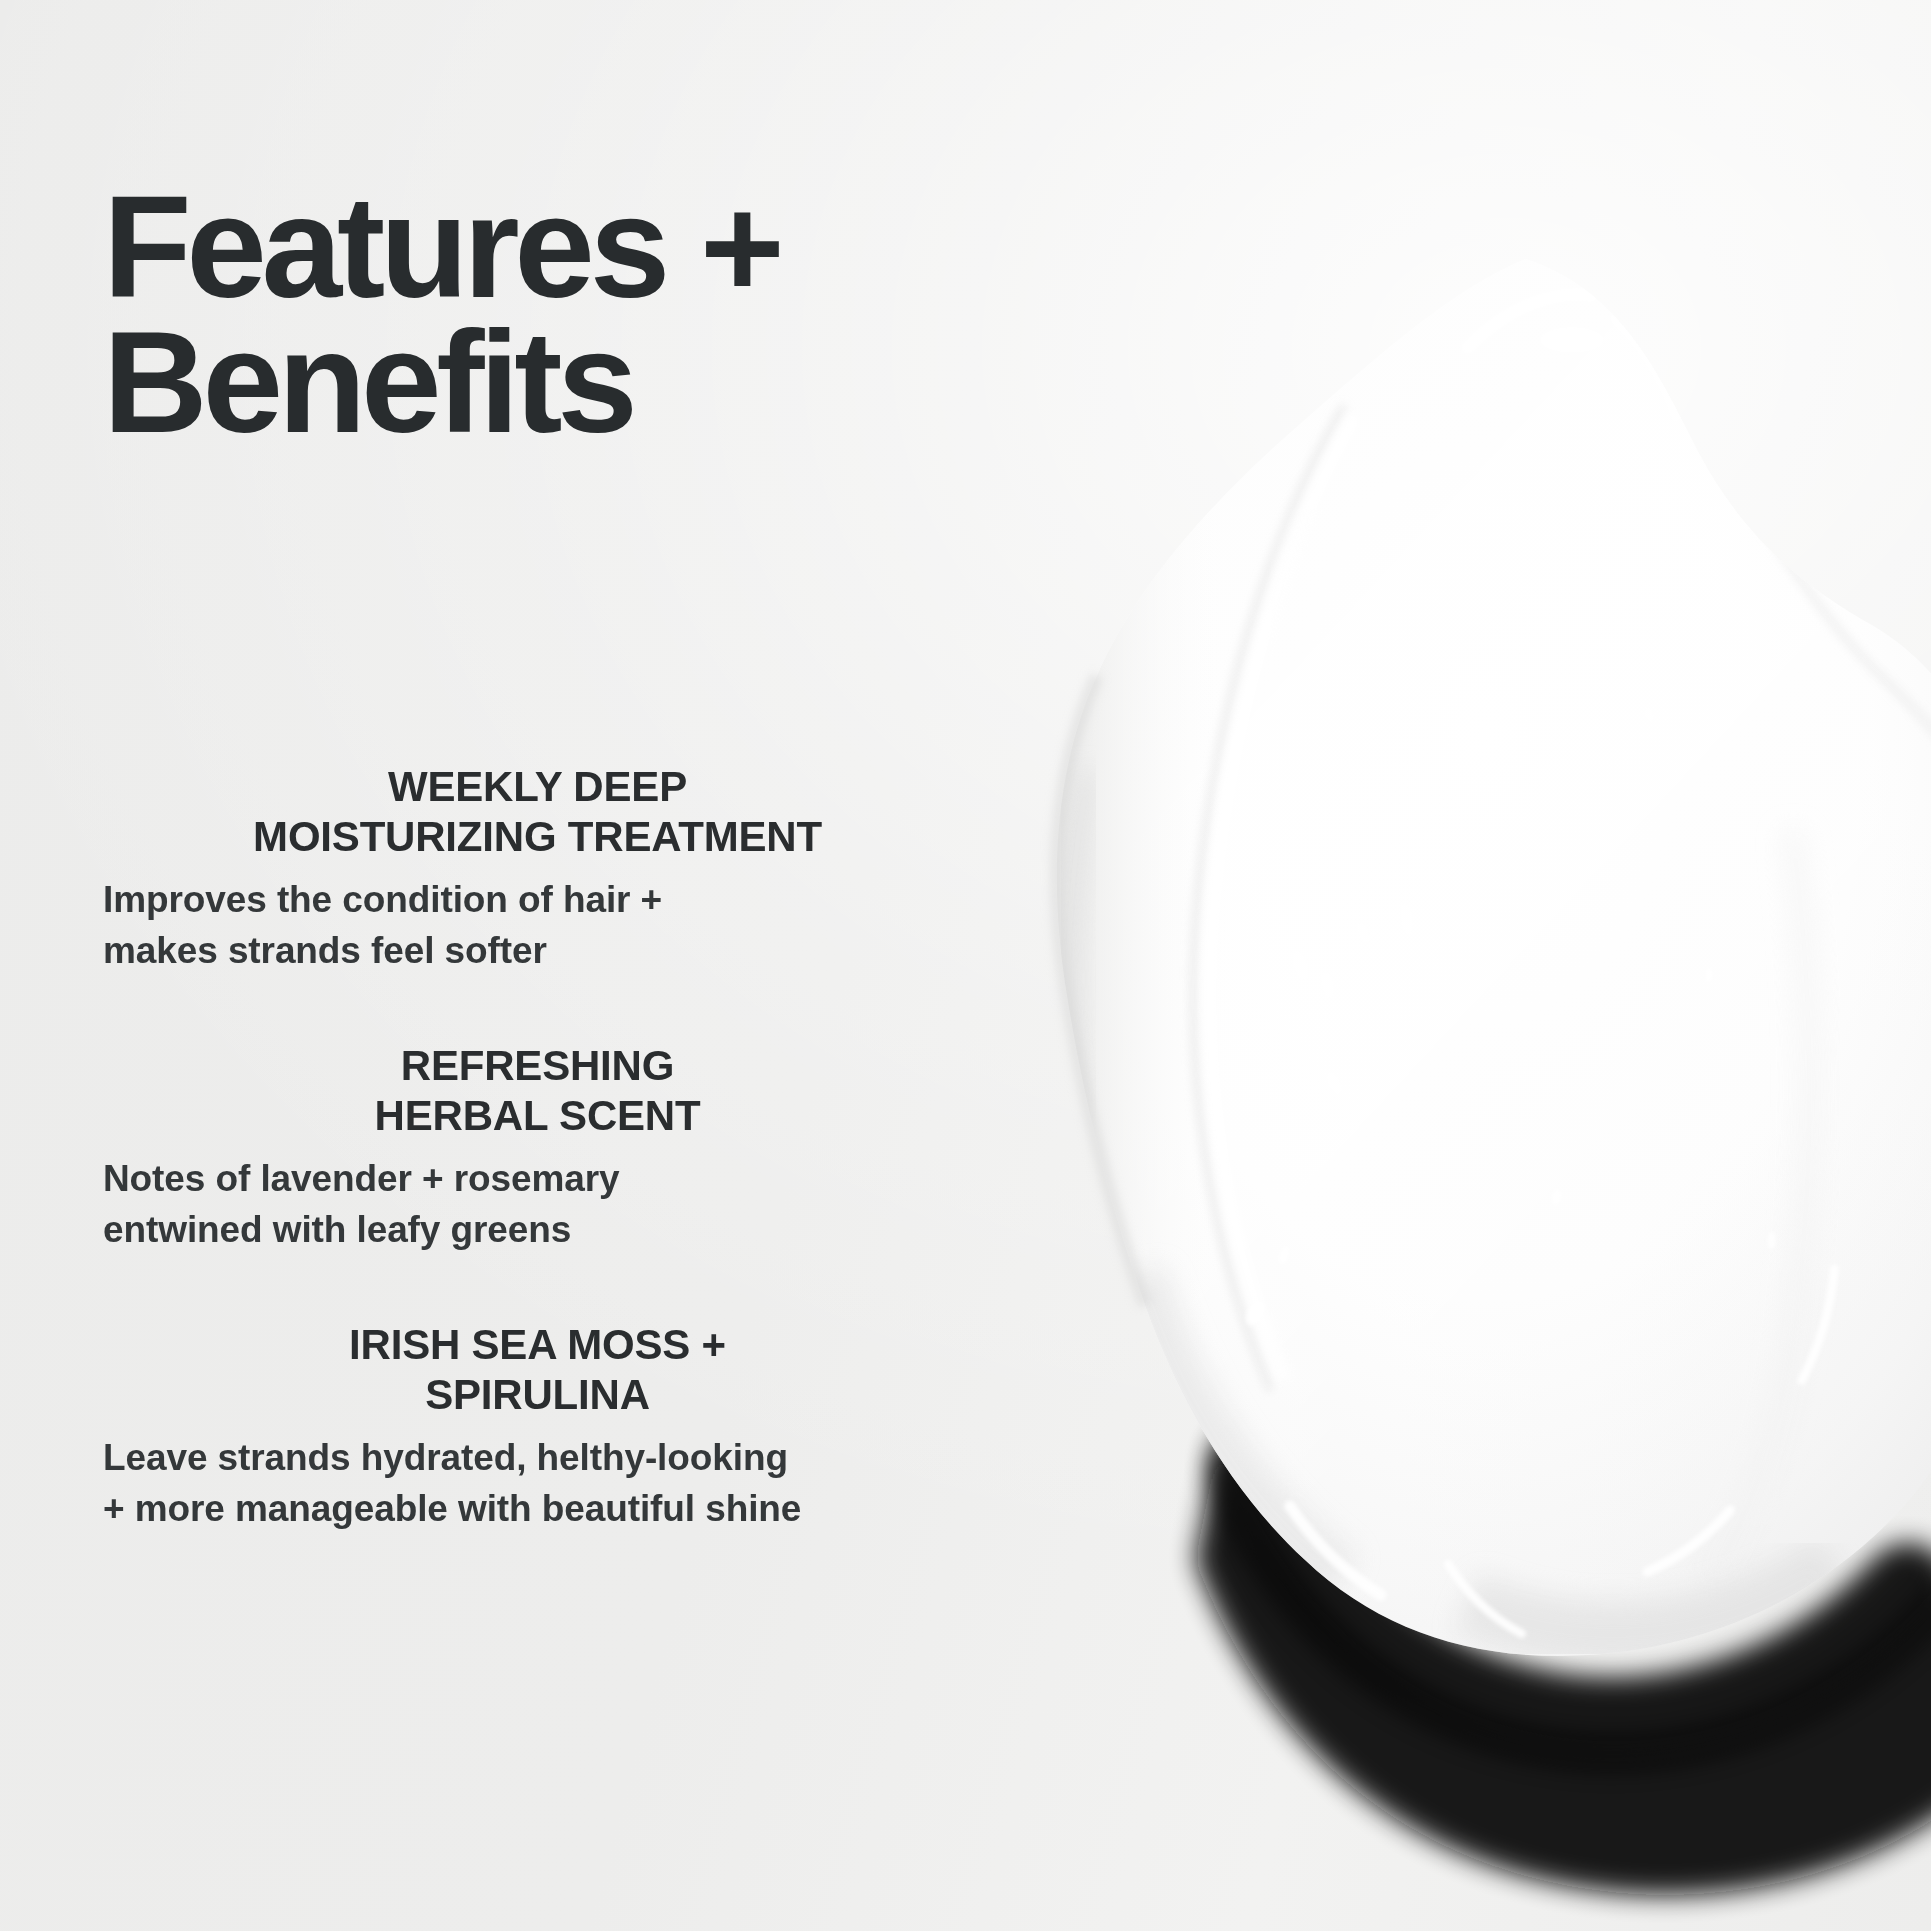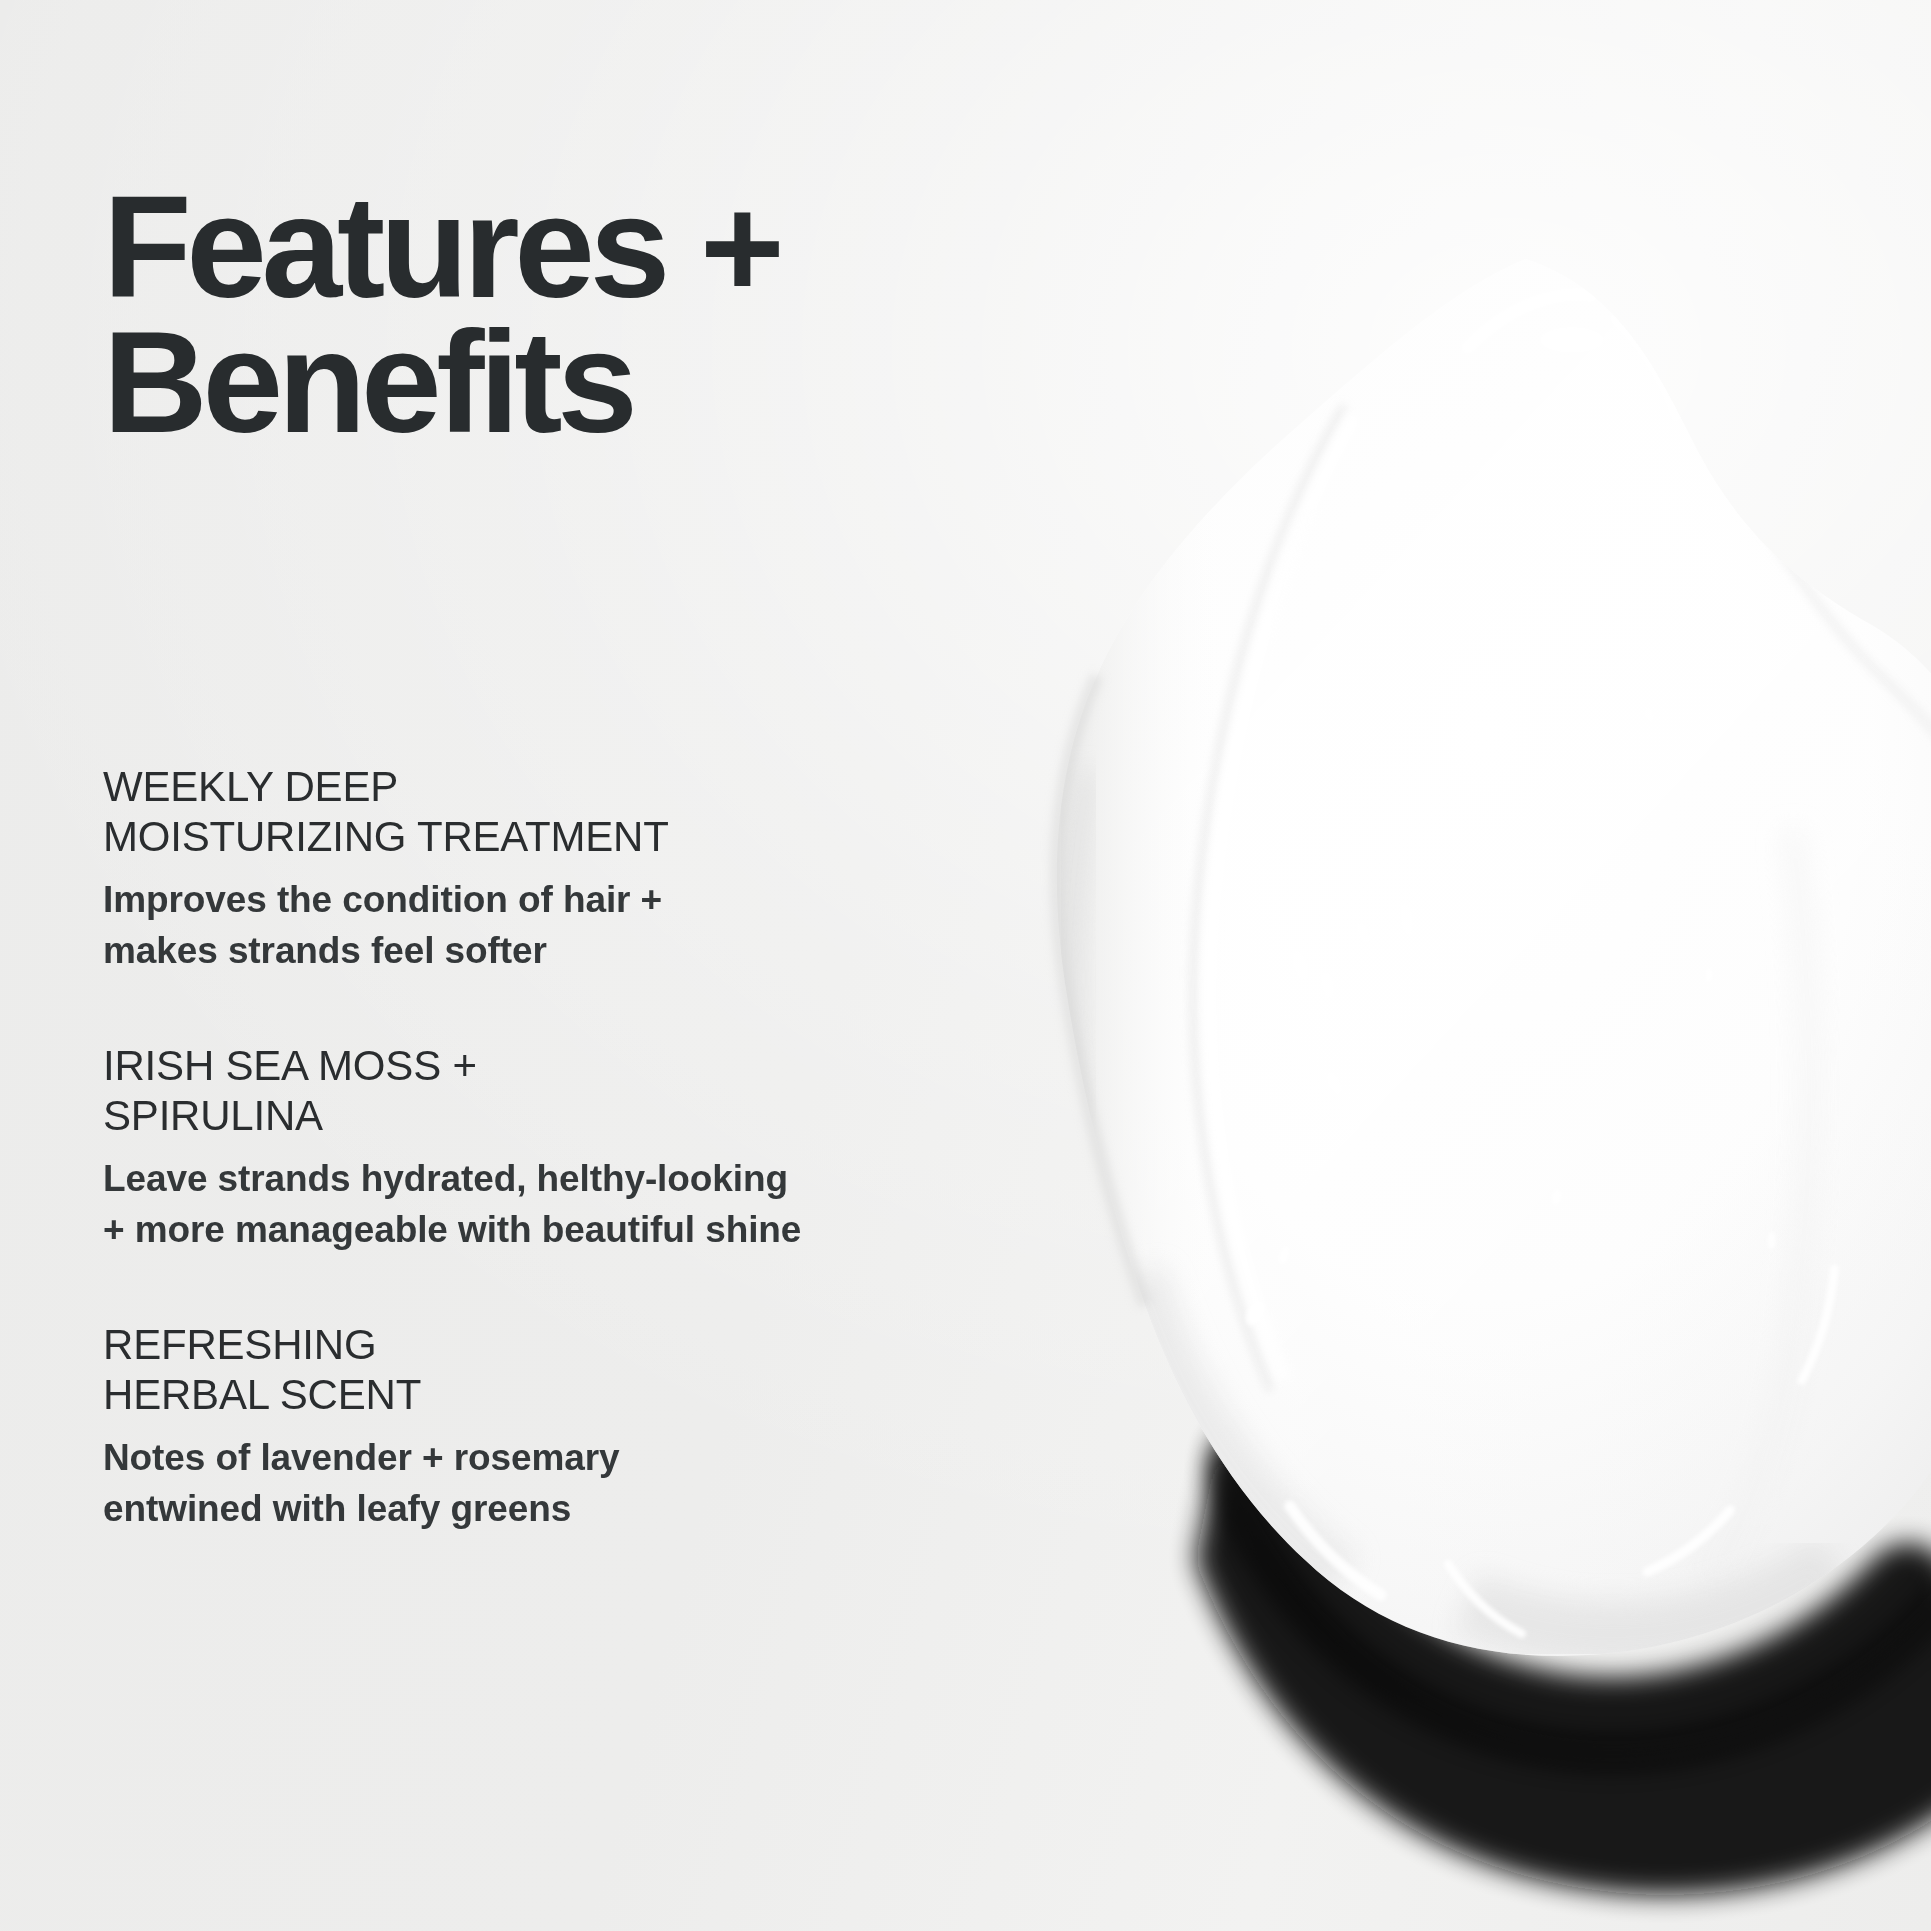--- a/index.html
+++ b/index.html
@@ -78,25 +78,26 @@
     width: 869px;
   }
 
   .feature-block { margin: 0 0 64px 0; }
   .feature-block:last-child { margin-bottom: 0; }
 
   .feature-title {
     margin: 0 0 13.5px 0;
     color: #2a2d2f;
     font-family: "Liberation Sans", sans-serif;
-    font-weight: 400;
+    font-weight: 700;
     font-size: 42px;
     line-height: 1.19;
     letter-spacing: -0.2px;
     white-space: pre-line;
+    text-align: center;
   }
 
   .feature-desc {
     margin: 0;
     color: #34383a;
     font-family: "Liberation Sans", sans-serif;
     font-weight: 700;
     font-size: 37px;
     line-height: 1.37;
     letter-spacing: -0.1px;
@@ -258,30 +259,30 @@
     <div class="features">
 
       <section class="feature-block">
         <h2 class="feature-title">WEEKLY DEEP
 MOISTURIZING TREATMENT</h2>
         <p class="feature-desc">Improves the condition of hair +
 makes strands feel softer</p>
       </section>
 
       <section class="feature-block">
+        <h2 class="feature-title">REFRESHING
+HERBAL SCENT</h2>
+        <p class="feature-desc">Notes of lavender + rosemary
+entwined with leafy greens</p>
+      </section>
+
+      <section class="feature-block">
         <h2 class="feature-title">IRISH SEA MOSS +
 SPIRULINA</h2>
         <p class="feature-desc">Leave strands hydrated, helthy-looking
 + more manageable with beautiful shine</p>
       </section>
 
-      <section class="feature-block">
-        <h2 class="feature-title">REFRESHING
-HERBAL SCENT</h2>
-        <p class="feature-desc">Notes of lavender + rosemary
-entwined with leafy greens</p>
-      </section>
-
     </div>
   </div>
 
 </div>
 
 
 </body></html>

